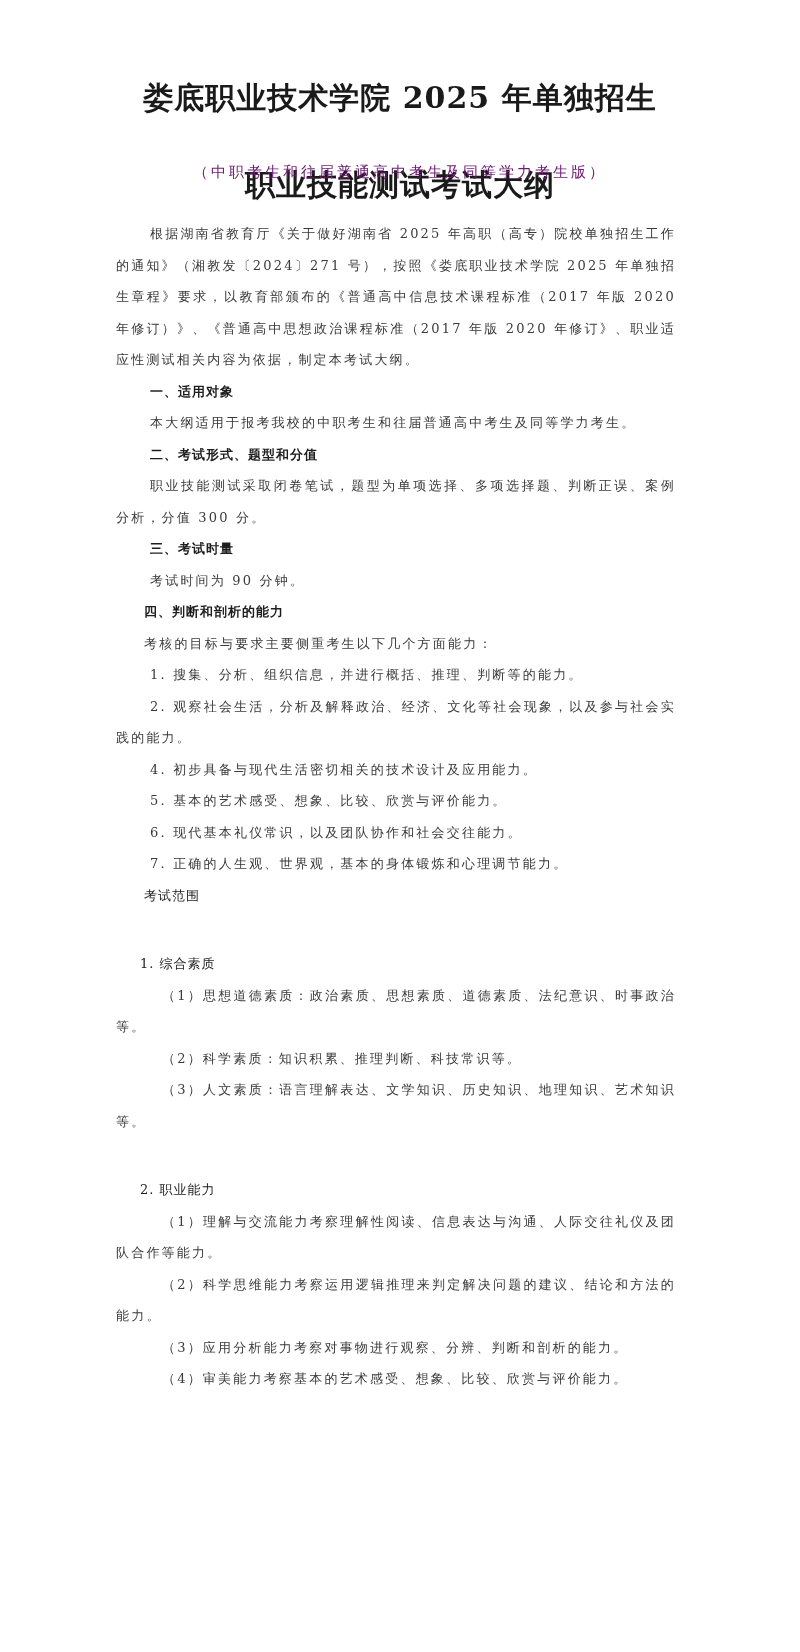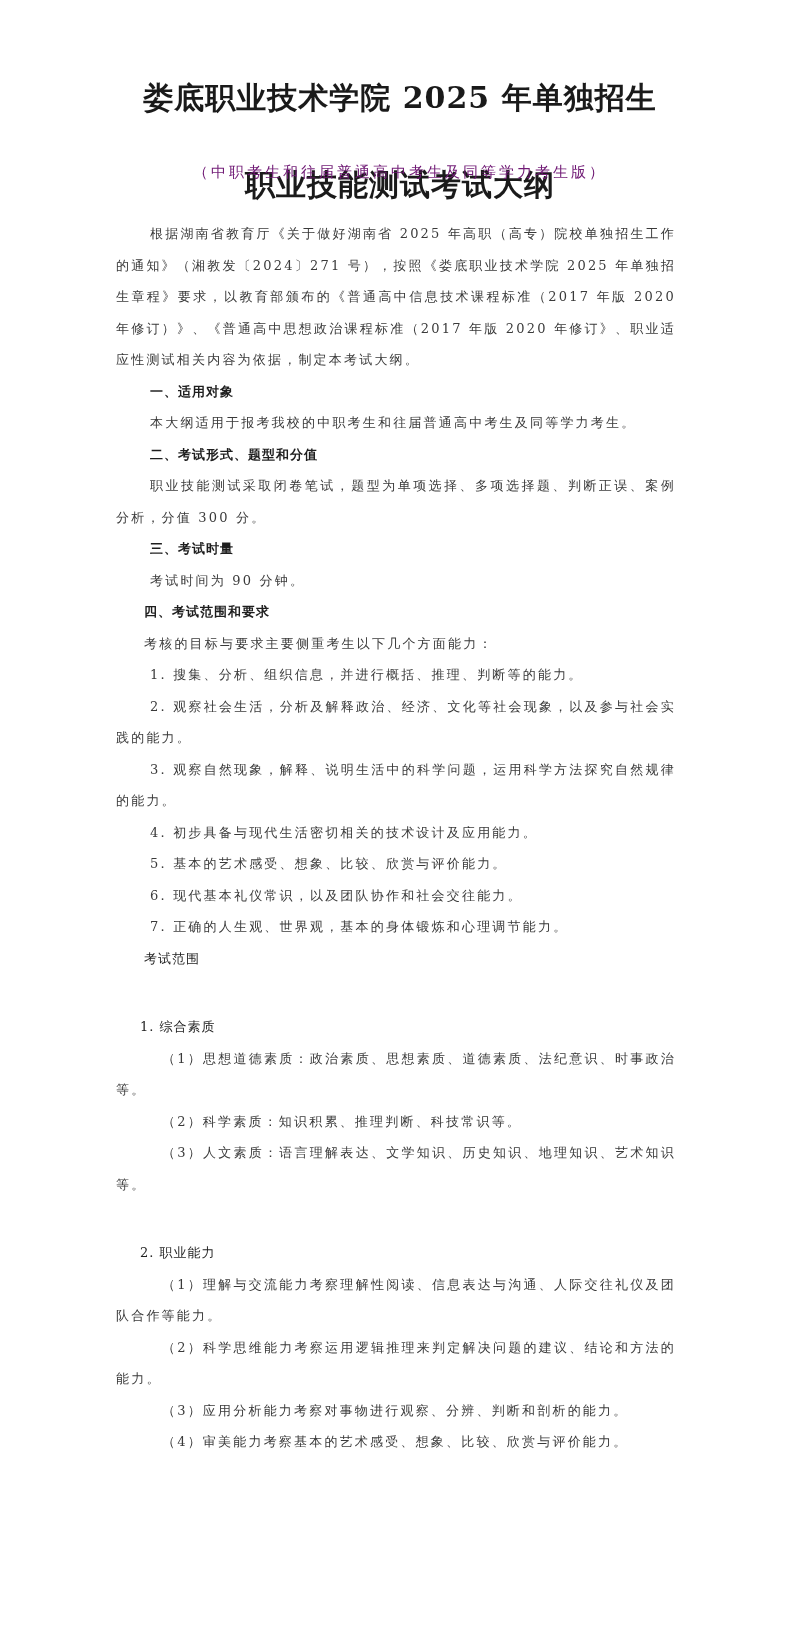--- a/index.html
+++ b/index.html
@@ -94,26 +94,25 @@
 
     <p class="heading">一、适用对象</p>
     <p class="indent">本大纲适用于报考我校的中职考生和往届普通高中考生及同等学力考生。</p>
 
     <p class="heading">二、考试形式、题型和分值</p>
     <p class="indent">职业技能测试采取闭卷笔试，题型为单项选择、多项选择题、判断正误、案例分析，分值 300 分。</p>
 
     <p class="heading">三、考试时量</p>
     <p class="indent">考试时间为 90 分钟。</p>
 
-    <p class="heading tight">四、考试范围和要求</p>
+    <p class="heading tight">四、判断和剖析的能力</p>
     <p class="indent-sm">考核的目标与要求主要侧重考生以下几个方面能力：</p>
 
     <p class="indent">1. 搜集、分析、组织信息，并进行概括、推理、判断等的能力。</p>
     <p class="indent">2. 观察社会生活，分析及解释政治、经济、文化等社会现象，以及参与社会实践的能力。</p>
-    <p class="indent">3. 观察自然现象，解释、说明生活中的科学问题，运用科学方法探究自然规律的能力。</p>
     <p class="indent">4. 初步具备与现代生活密切相关的技术设计及应用能力。</p>
     <p class="indent">5. 基本的艺术感受、想象、比较、欣赏与评价能力。</p>
     <p class="indent">6. 现代基本礼仪常识，以及团队协作和社会交往能力。</p>
     <p class="indent">7. 正确的人生观、世界观，基本的身体锻炼和心理调节能力。</p>
 
     <p class="subheading">考试范围</p>
 
     <p class="subheading n">1. 综合素质</p>
     <p class="indent-md">（1）思想道德素质：政治素质、思想素质、道德素质、法纪意识、时事政治等。</p>
     <p class="indent-md">（2）科学素质：知识积累、推理判断、科技常识等。</p>

